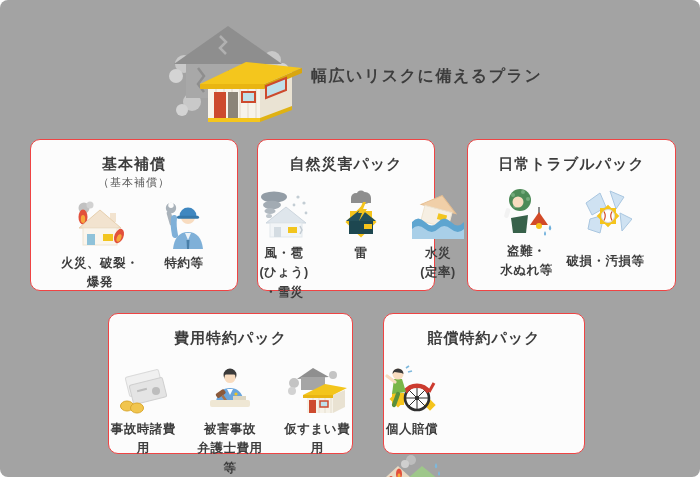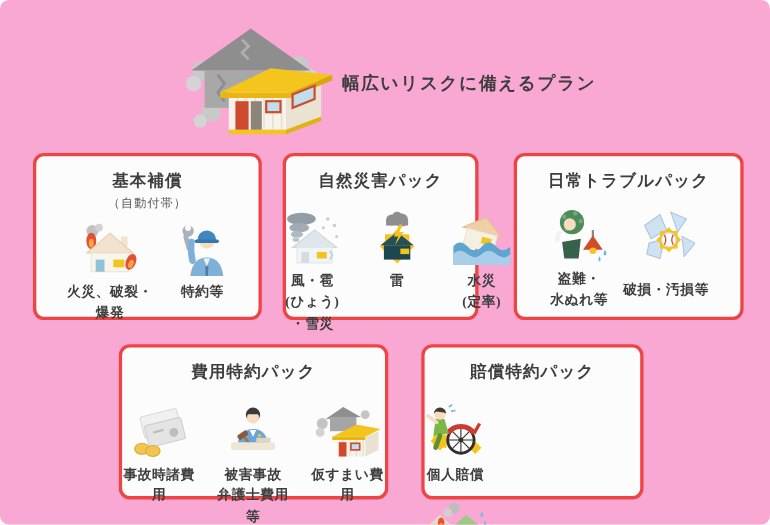--- a/index.html
+++ b/index.html
@@ -1,20 +1,20 @@
 <!DOCTYPE html>
 <html><head>
 <meta charset="utf-8">
 <style>
   html,body{margin:0;padding:0;background:#fff;}
   body{font-family:"Liberation Sans","DejaVu Sans",sans-serif;}
-  .stage{position:relative;width:700px;height:477px;background:#f9a8d4;border-radius:8px;overflow:hidden;}
+  .stage{position:relative;width:700px;height:477px;background:#a3a3a3;border-radius:8px;overflow:hidden;}
   .hero-illustration{position:absolute;left:168px;top:20px;width:135px;height:104px;}
   .hero-title{position:absolute;left:311px;top:66px;font-size:16px;font-weight:700;color:#3d3d3d;letter-spacing:1.5px;white-space:nowrap;}
-  .card{position:absolute;background:#fcfcfc;border:3px solid #ef4444;border-radius:10px;box-sizing:border-box;font-family:Liberation Serif, serif;}
+  .card{position:absolute;background:#fcfcfc;border:1px solid #ef4444;border-radius:10px;box-sizing:border-box;}
   .card-basic{left:30px;top:139px;width:208px;height:152px;}
   .card-nature{left:257px;top:139px;width:178px;height:152px;}
   .card-daily{left:467px;top:139px;width:209px;height:152px;}
   .card-expense{left:108px;top:313px;width:245px;height:141px;}
   .card-liability{left:383px;top:313px;width:202px;height:141px;}
   .card-title{margin-top:13px;text-align:center;font-size:15px;font-weight:700;color:#3d3d3d;letter-spacing:1px;line-height:21px;}
   .card-subtitle{text-align:center;font-size:11px;color:#5a5a5a;letter-spacing:1px;margin-top:1px;}
   .items{display:flex;justify-content:center;align-items:flex-start;}
   .card-basic  .items{margin-top:7px;gap:22px;}
   .card-nature .items{margin-top:13px;gap:27px;margin-left:30px;}
@@ -57,21 +57,21 @@
       <polygon points="98,66 118,58 118,70 98,78" fill="#bfe0ea" stroke="#cd4a2e" stroke-width="2"></polygon>
       <rect x="40" y="98" width="52" height="4" fill="#f4c61d"></rect>
       <polygon points="92,102 124,90 124,86 92,98" fill="#e0b213"></polygon>
     </svg>
   </div>
 
   <div class="hero-title">幅広いリスクに備えるプラン</div>
 
   <div class="card card-basic">
     <div class="card-title">基本補償</div>
-    <div class="card-subtitle">（自動付帯）</div>
+    <div class="card-subtitle">（基本補償）</div>
     <div class="items">
       <div class="item">
         <div class="icon">
           <svg width="56" height="48" viewBox="0 0 56 48">
             <circle cx="12" cy="7" r="5.5" fill="#c2c2c2"></circle>
               <circle cx="18" cy="4" r="3.5" fill="#d2d2d2"></circle>
             <ellipse cx="11" cy="16" rx="4.5" ry="7.5" fill="#e2503c"></ellipse>
             <ellipse cx="11" cy="18" rx="2.2" ry="4" fill="#f6a73c"></ellipse>
             <rect x="38" y="12" width="6" height="9" fill="#f2e3cf"></rect>
             <polygon points="7,27 28,9 49,27" fill="#f2e3cf" stroke="#e6cfae" stroke-width="1"></polygon>

